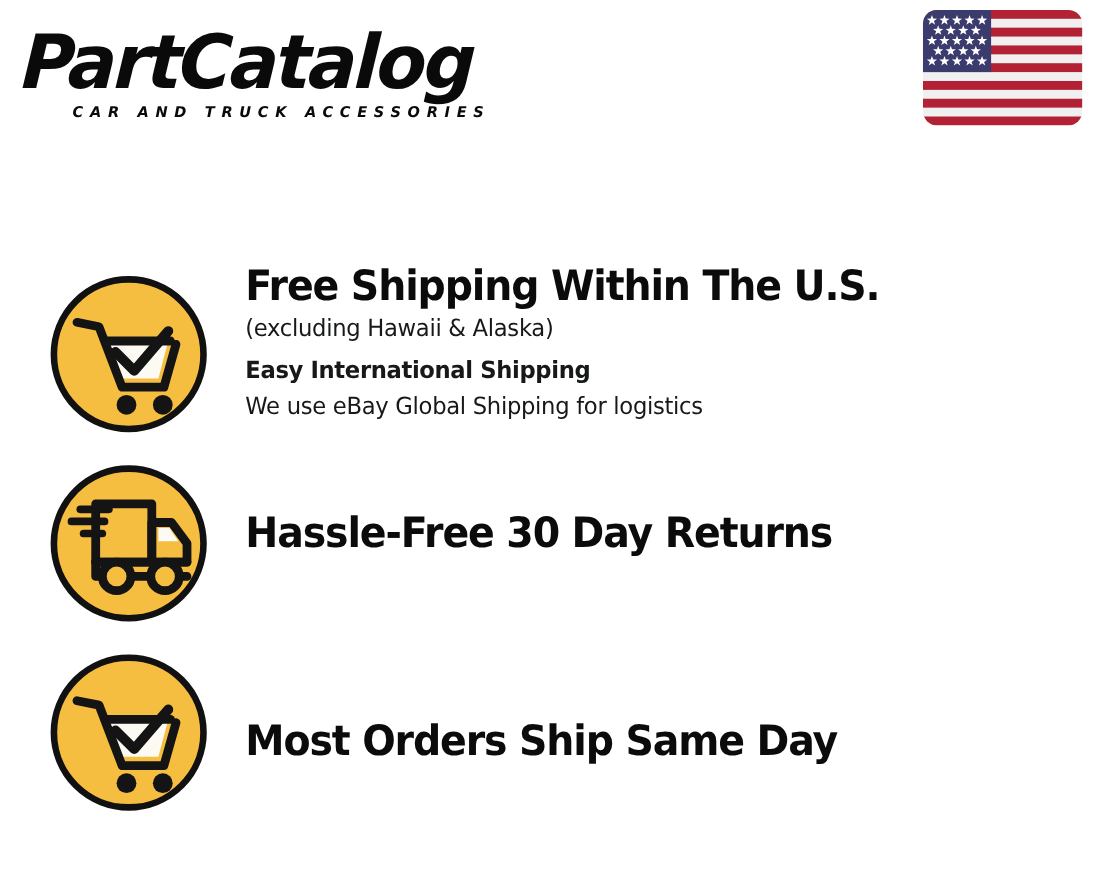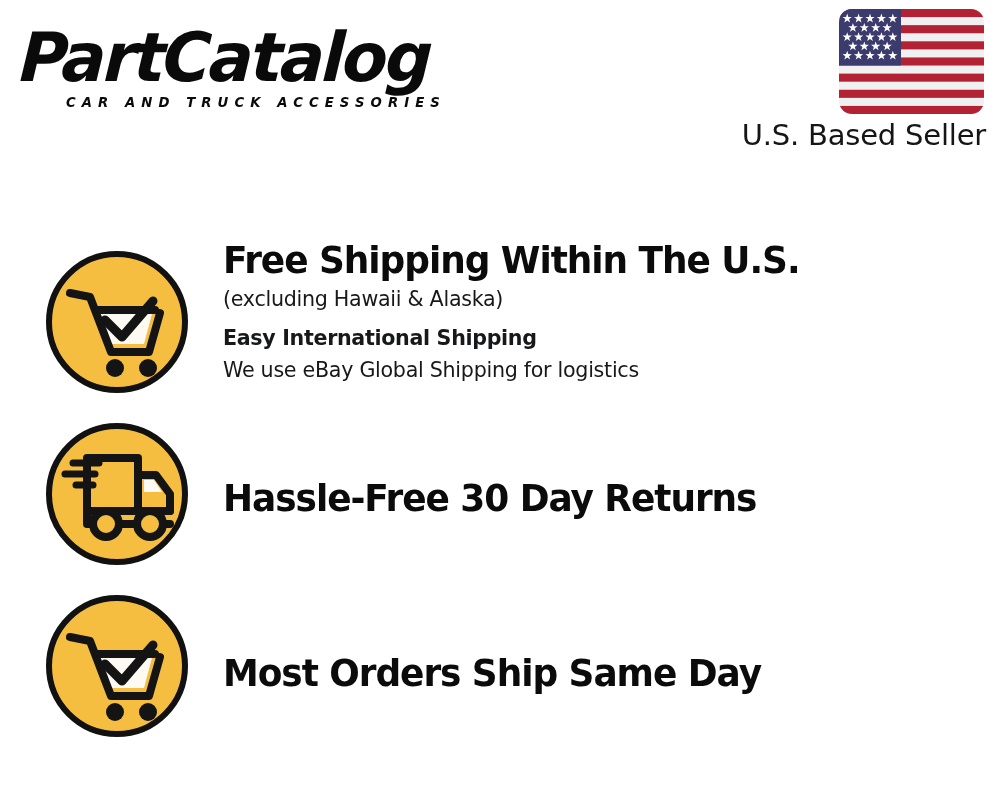--- a/index.html
+++ b/index.html
@@ -106,21 +106,21 @@
     height: 148px;
   }
   .icon-badge svg { display: block; }
 
   .feature-text {
     position: absolute;
     left: 223px;
     width: 760px;
   }
   .feature-row.row-0 .feature-text { top: -8px; }
-  .feature-row.row-1 .feature-text { top: 44px; margin-top: 14px; }
+  .feature-row.row-1 .feature-text { top: 44px; }
   .feature-row.row-2 .feature-text { top: 61px; }
 
   .feature-title {
     font-family: "DejaVu Sans", sans-serif;
     font-weight: bold;
     font-size: 38px;
     line-height: 45px;
     letter-spacing: -1.1px;
     color: #0b0b0b;
     transform: scaleX(0.945);
@@ -201,21 +201,20 @@
           <polygon points="8.2,41.8 9.35,45.1 12.85,45.15 10.05,47.25 11.1,50.6 8.2,48.6 5.3,50.6 6.35,47.25 3.55,45.15 7.05,45.1"></polygon>
           <polygon points="19.6,41.8 20.75,45.1 24.25,45.15 21.45,47.25 22.5,50.6 19.6,48.6 16.7,50.6 17.75,47.25 14.95,45.15 18.45,45.1"></polygon>
           <polygon points="31.0,41.8 32.15,45.1 35.65,45.15 32.85,47.25 33.9,50.6 31.0,48.6 28.1,50.6 29.15,47.25 26.35,45.15 29.85,45.1"></polygon>
           <polygon points="42.4,41.8 43.55,45.1 47.05,45.15 44.25,47.25 45.3,50.6 42.4,48.6 39.5,50.6 40.55,47.25 37.75,45.15 41.25,45.1"></polygon>
           <polygon points="53.8,41.8 54.95,45.1 58.45,45.15 55.65,47.25 56.7,50.6 53.8,48.6 50.9,50.6 51.95,47.25 49.15,45.15 52.65,45.1"></polygon>
         </g>
       </g>
     </svg>
   </div>
 
-  <div class="seller-label">U.S. Based Seller</div>
 </div>
 
 <div class="features">
 
   <div class="feature-row row-0">
     <div class="icon-badge">
       <svg width="148" height="148" viewBox="0 0 148 148" xmlns="http://www.w3.org/2000/svg">
         <circle cx="74" cy="74" r="68" fill="#F5BE40" stroke="#111111" stroke-width="6"></circle>
 
         <path d="M56 62 L110 62 L101 96 L65 96 Z" fill="#FCFAF2"></path>

